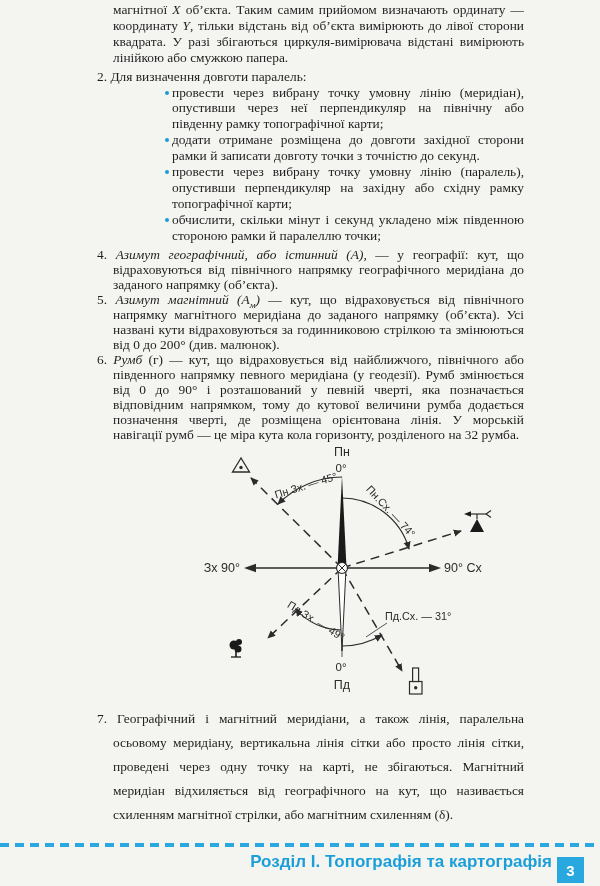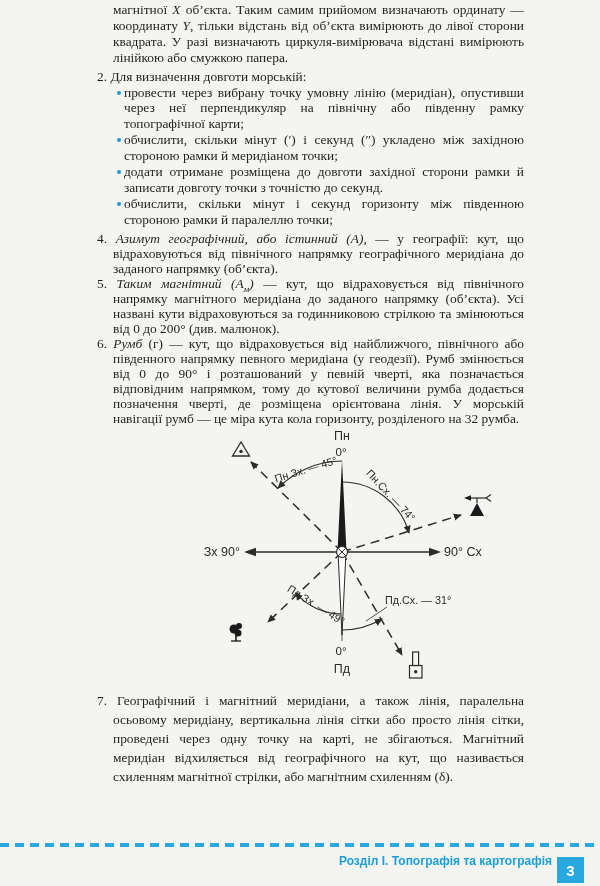--- a/index.html
+++ b/index.html
@@ -11,46 +11,46 @@
     font-family:"Liberation Serif","DejaVu Serif",serif;
     color:#1f1f1f;
   }
   .content{
     position:absolute;left:97px;top:2px;width:427px;
     font-size:13.4px;
   }
   .content p{margin:0;text-align:justify;}
   .sec-a{line-height:15.9px;}
   .sec-b{line-height:15px;}
-  .sec-c{line-height:19px;}
+  .sec-c{line-height:24px;}
   .p-intro{margin-left:16px !important;}
   .item{padding-left:16px;text-indent:-16px;}
   .mt3{margin-top:3px !important;}
   ul.blt{list-style:none;margin:0 0 0 21px;padding:0;}
   ul.blt li{
-    position:relative;padding-left:6px;text-align:justify;
+    position:relative;padding-left:6px;text-align:justify;margin-left:48px;
   }
   ul.blt li::before{
     content:"";position:absolute;left:-1px;top:6px;
     width:4px;height:4px;border-radius:50%;background:#1c9ad6;
   }
   i.term{font-style:italic;}
   sub{font-size:9px;line-height:0;}
   .diagram{
     width:360px;height:265px;margin-left:83px;position:relative;
   }
   .diagram svg{display:block;}
   .dash-rule{
     position:absolute;left:0;top:843px;width:600px;height:4px;
     background:repeating-linear-gradient(90deg,#2aa9e1 0 9px,transparent 9px 15px);
   }
   .footer-text{
     position:absolute;top:855px;right:48px;text-align:right;
     font-family:"Liberation Sans","DejaVu Sans",sans-serif;
-    font-size:12px;line-height:13px;
+    font-size:17px;line-height:13px;
   }
   .footer-section{color:#1b9fd9;font-weight:bold;}
   .footer-topic{color:#2b2b2b;}
   .page-badge{
     position:absolute;left:557px;top:857px;width:27px;height:26px;
     background:#29a8e0;color:#ffffff;
     font-family:"Liberation Sans","DejaVu Sans",sans-serif;
     font-weight:bold;font-size:15px;
     display:flex;align-items:center;justify-content:center;
   }
@@ -60,36 +60,36 @@
   }
   .dir-lbl{font-size:12.5px;}
   .deg-lbl{font-size:11.5px;}
   .arc-lbl{font-size:10.8px;}
 </style>
 </head>
 <body>
 
 <div class="content">
 
-  <p class="p-intro sec-a"><span>магнітної </span><i>X</i><span> об’єкта. Таким самим прийомом визначають ординату — координату </span><i>Y</i><span>, тільки відстань від об’єкта вимірюють до лівої сторони квадрата. У разі визначають циркуля-вимірювача відстані вимірюють лінійкою або смужкою папера.</span></p>
+  <p class="p-intro sec-a"><span>магнітної </span><i>X</i><span> об’єкта. Таким самим прийомом визначають ординату — координату </span><i>Y</i><span>, тільки відстань від об’єкта вимірюють до лівої сторони квадрата. У разі збігаються циркуля-вимірювача відстані вимірюють лінійкою або смужкою папера.</span></p>
 
-  <p class="item sec-a mt3"><span>2.</span> <span>Для визначення довготи морській:</span></p>
+  <p class="item sec-a mt3"><span>2.</span> <span>Для визначення довготи паралель:</span></p>
   <ul class="blt sec-a">
     <li>провести через вибрану точку умовну лінію (меридіан), опустивши через неї перпендикуляр на північну або південну рамку топографічної карти;</li>
-    <li>обчислити, скільки мінут (′) і секунд (″) укладено між західною стороною рамки й меридіаном точки;</li>
     <li>додати отримане розміщена до довготи західної сторони рамки й записати довготу точки з точністю до секунд.</li>
   </ul>
 
   <ul class="blt sec-a">
-    <li>обчислити, скільки мінут і секунд горизонту між південною стороною рамки й паралеллю точки;</li>
+    <li>провести через вибрану точку умовну лінію (паралель), опустивши перпендикуляр на західну або східну рамку топографічної карти;</li>
+    <li>обчислити, скільки мінут і секунд укладено між південною стороною рамки й паралеллю точки;</li>
   </ul>
 
   <p class="item sec-b mt3"><span>4.</span> <i class="term">Азимут географічний, або істинний (А),</i><span> — у географії: кут, що відраховуються від північного напрямку географічного меридіана до заданого напрямку (об’єкта).</span></p>
 
-  <p class="item sec-b"><span>5.</span> <i class="term"><span>Таким магнітний (А</span><sub>м</sub><span>)</span></i><span> — кут, що відраховується від північного напрямку магнітного меридіана до заданого напрямку (об’єкта). Усі названі кути відраховуються за годинниковою стрілкою та змінюються від 0 до 200° (див. малюнок).</span></p>
+  <p class="item sec-b"><span>5.</span> <i class="term"><span>Азимут магнітний (А</span><sub>м</sub><span>)</span></i><span> — кут, що відраховується від північного напрямку магнітного меридіана до заданого напрямку (об’єкта). Усі названі кути відраховуються за годинниковою стрілкою та змінюються від 0 до 200° (див. малюнок).</span></p>
 
   <p class="item sec-b"><span>6.</span> <i class="term">Румб</i><span> (г) — кут, що відраховується від найближчого, північного або південного напрямку певного меридіана (у геодезії). Румб змінюється від 0 до 90° і розташований у певній чверті, яка позначається відповідним напрямком, тому до кутової величини румба додається позначення чверті, де розміщена орієнтована лінія. У морській навігації румб — це міра кута кола горизонту, розділеного на 32 румба.</span></p>
 
   <div class="diagram">
     <svg width="360" height="265" viewBox="0 0 360 265">
       <defs>
         <marker id="arr" viewBox="0 0 10 10" refX="8" refY="5" markerWidth="9" markerHeight="9" orient="auto" markerUnits="userSpaceOnUse">
           <path d="M0,1 L9,5 L0,9 z" fill="#2b2b2b"></path>
         </marker>
       </defs>

